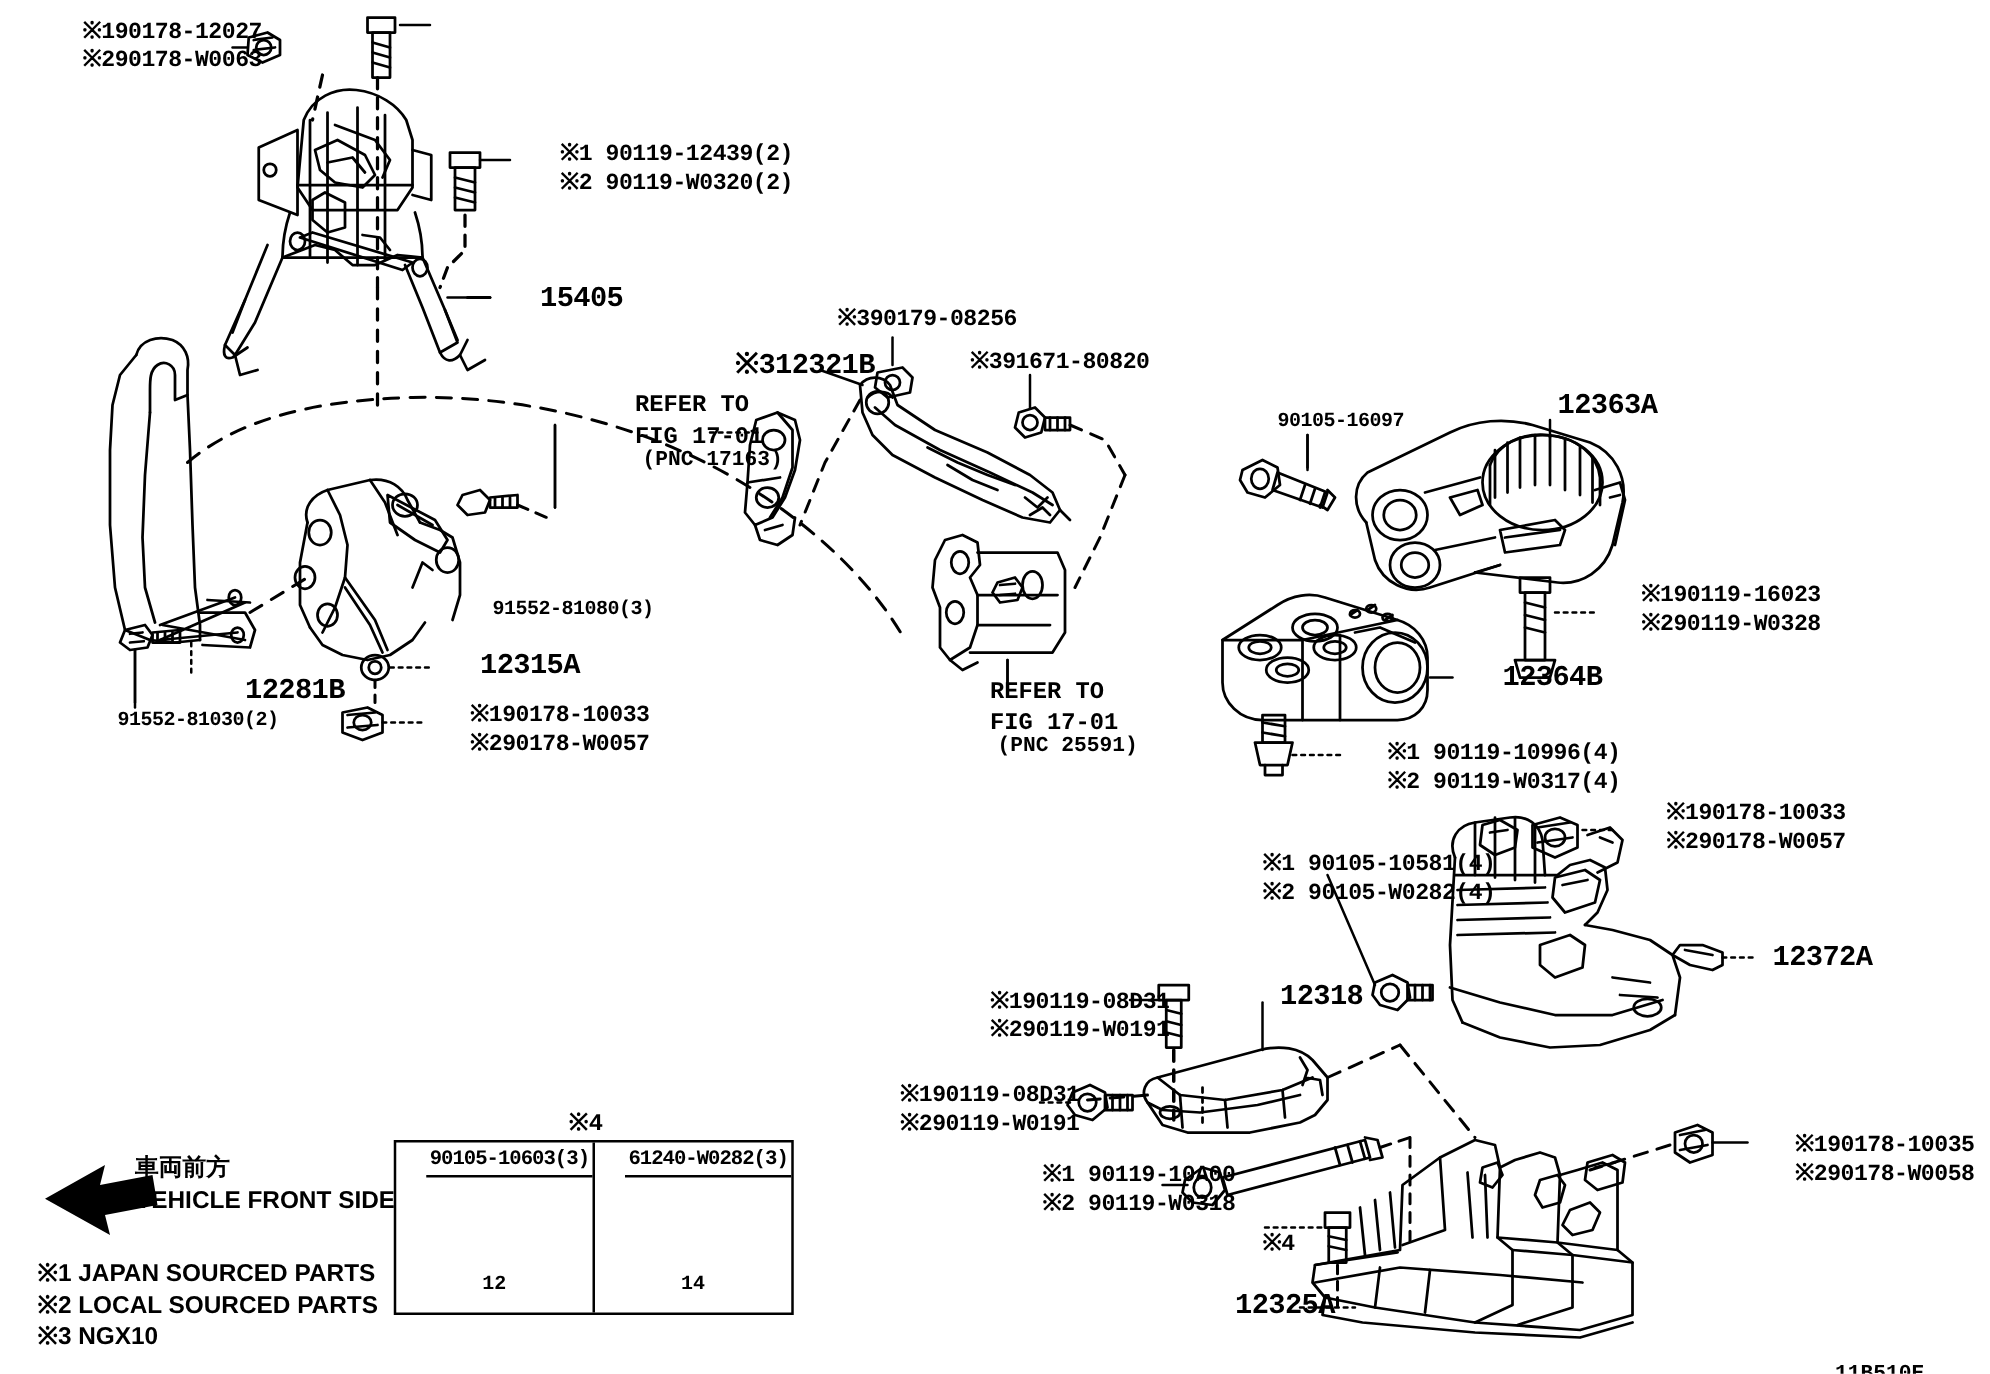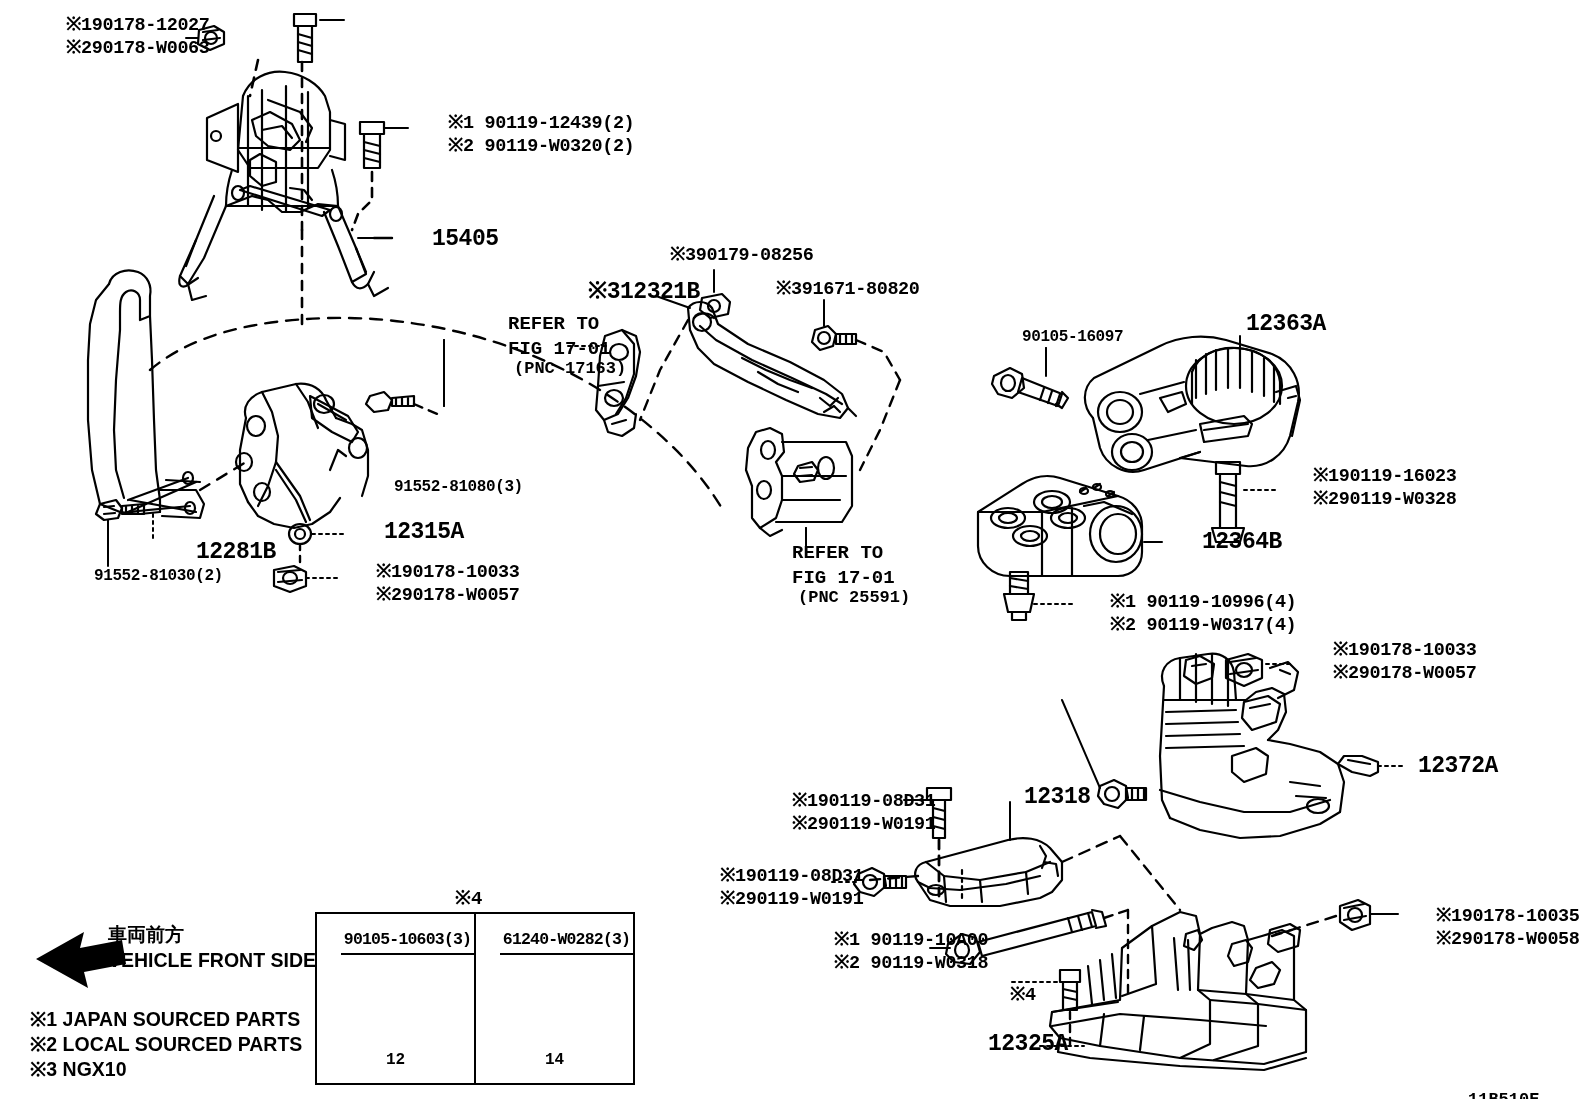--- a/index.html
+++ b/index.html
@@ -44,25 +44,25 @@
     position:absolute;left:315px;top:912px;
     border:2.5px solid #000;
     display:flex;
     background:#fff;
   }
   .legend .col{width:157px;border-right:2.5px solid #000;}
   .legend .col:last-child{border-right:none;}
   .legend .hd{
     border-bottom:2.5px solid #000;text-align:center;
     font-family:"Liberation Mono","DejaVu Sans Mono",monospace;
-    font-weight:bold;font-size:16.5px;padding:16px 0 4px;letter-spacing:-0.8px;
+    font-weight:bold;font-size:16.5px;padding:3px 0 4px;letter-spacing:-0.8px;
     white-space:pre;
     margin-left:24px;
   }
-  .legend .cell{height:128px;position:relative;}
+  .legend .cell{height:108px;position:relative;}
   .legend-title{
     position:absolute;left:455px;top:884px;
     font-family:"Liberation Mono","DejaVu Sans Mono",monospace;
     font-weight:bold;font-size:19px;
   }
   .sizenum{
     position:absolute;left:0;right:0;bottom:14px;text-align:center;
     font-family:"Liberation Mono","DejaVu Sans Mono",monospace;
     font-weight:bold;font-size:16px;
   }
@@ -497,20 +497,22 @@
   <div class="lbl s20" style="left:986px;top:328px;">90105-16097</div>
   <div class="lbl part" style="left:1210px;top:310px;">12363A</div>
   <div class="lbl s18" style="left:1277px;top:466px;">※190119-16023
 ※290119-W0328</div>
   <div class="lbl part" style="left:1166px;top:528px;">12364B</div>
   <div class="lbl s18" style="left:1074px;top:592px;">※1 90119-10996(4)
 ※2 90119-W0317(4)</div>
 
   <div class="lbl s18" style="left:1297px;top:640px;">※190178-10033
 ※290178-W0057</div>
+  <div class="lbl s18" style="left:974px;top:681px;">※1 90105-10581(4)
+※2 90105-W0282(4)</div>
   <div class="lbl part" style="left:1382px;top:752px;">12372A</div>
 
   <div class="lbl s18" style="left:756px;top:791px;">※190119-08D31
 ※290119-W0191</div>
   <div class="lbl part" style="left:988px;top:783px;">12318</div>
   <div class="lbl s18" style="left:684px;top:866px;">※190119-08D31
 ※290119-W0191</div>
   <div class="lbl s18" style="left:798px;top:930px;">※1 90119-10A00
 ※2 90119-W0318</div>
   <div class="lbl s18" style="left:974px;top:985px;">※4</div>

